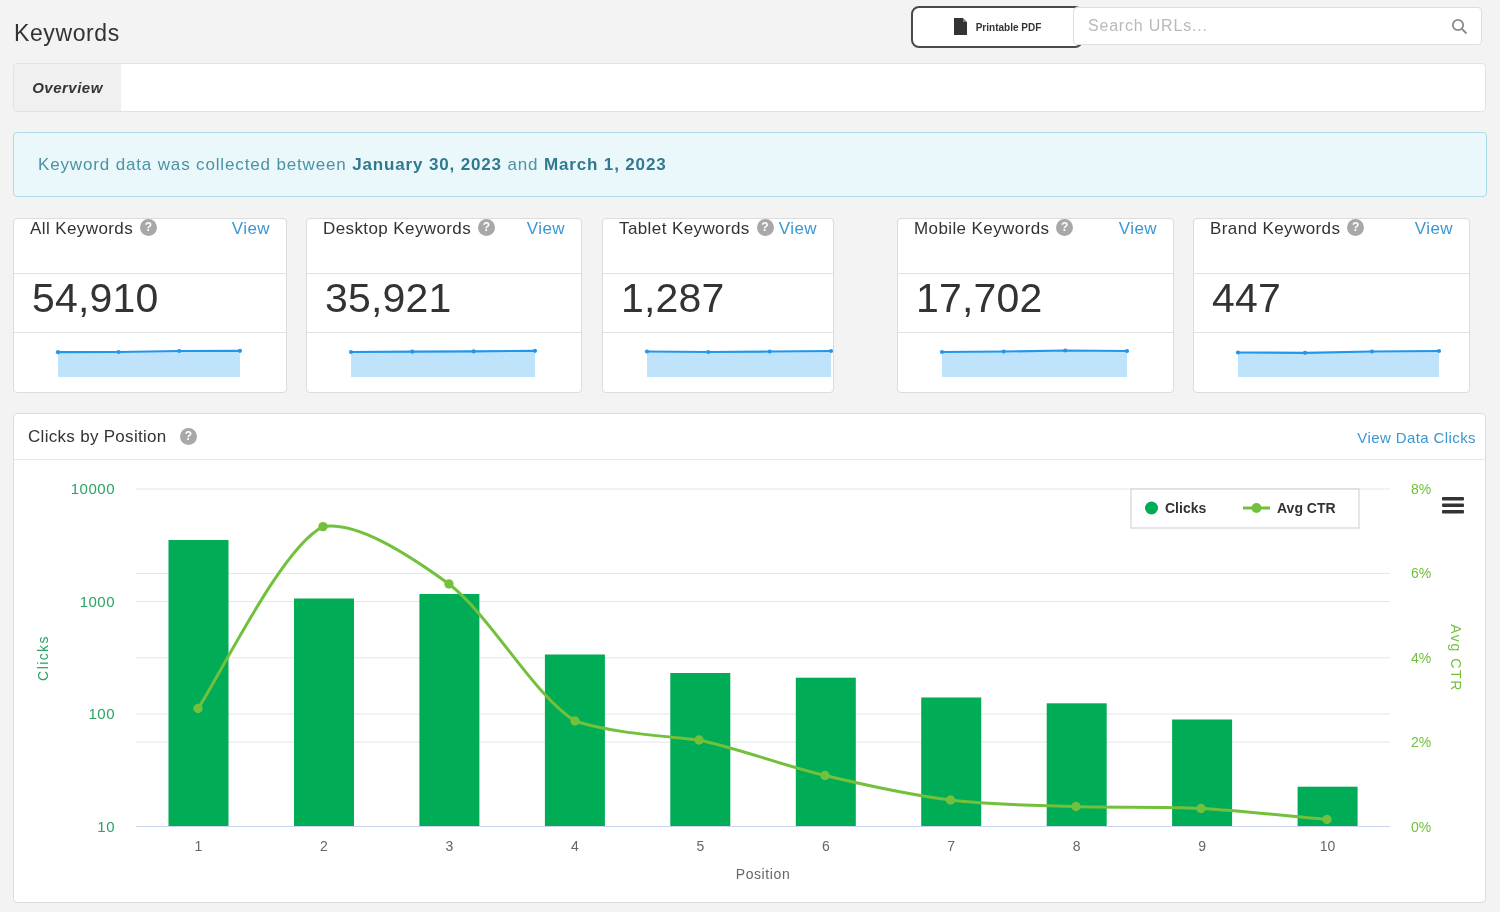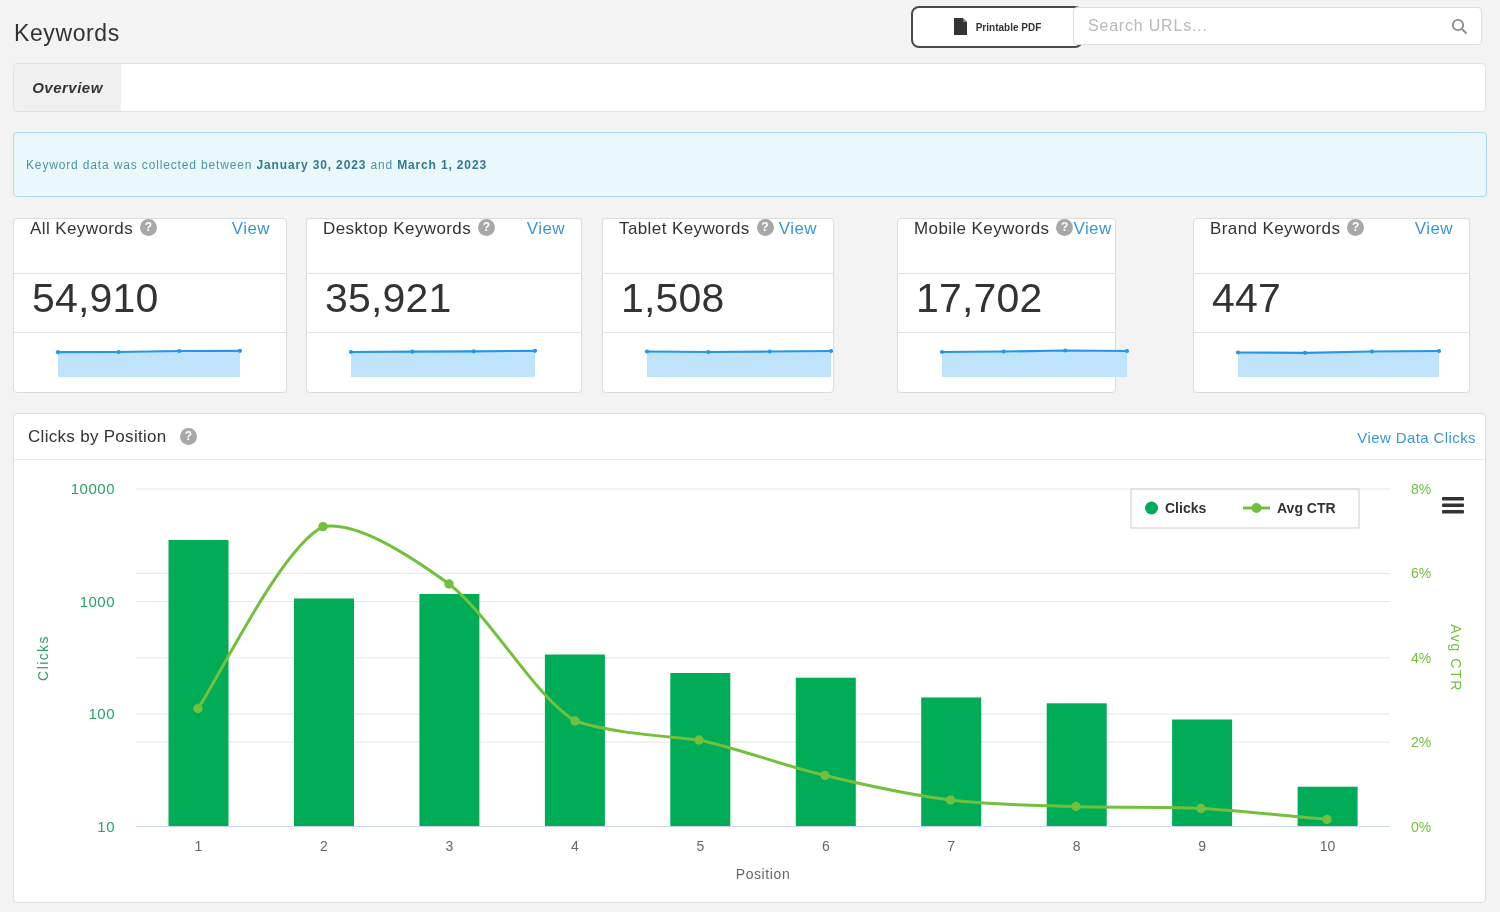--- a/index.html
+++ b/index.html
@@ -31,21 +31,21 @@
   <svg class="abs" style="right:13px; top:10px;" width="17" height="17" viewBox="0 0 17 17">
       <circle cx="7" cy="7" r="5.2" fill="none" stroke="#8a8a8a" stroke-width="1.8"></circle>
       <line x1="11" y1="11" x2="15.5" y2="15.5" stroke="#8a8a8a" stroke-width="1.8"></line>
     </svg>
 </div>
 
 <div class="abs" style="left:13px; top:63px; width:1473px; height:49px; background:#fff; border:1px solid #e2e2e2; border-radius:4px;font-style:italic;">
   <div class="abs" style="left:0; top:0; width:109px; height:47px; background:#f0f0f0; border-right:2px solid #fff; border-radius:4px 0 0 4px; display:flex; align-items:center; justify-content:center; font-size:15px; font-weight:bold; color:#333; letter-spacing:0.5px;">Overview</div>
 </div>
 
-<div class="abs" style="left:13px; top:132px; width:1474px; height:65px; background:#eaf8fb; border:1px solid #abdbe8; border-radius:4px; display:flex; align-items:center; padding-left:12px; font-size:12px; letter-spacing:0.85px; color:#4b93a5;">
+<div class="abs" style="left:13px; top:132px; width:1474px; height:65px; background:#eaf8fb; border:1px solid #abdbe8; border-radius:4px; display:flex; align-items:center; padding-left:24px; font-size:17px; letter-spacing:0.85px; color:#4b93a5;">
   <span>Keyword data was collected between&nbsp;<b style="color:#31798f;">January 30, 2023</b>&nbsp;and&nbsp;<b style="color:#31798f;">March 1, 2023</b></span>
 </div>
 
 <div class="card" style="left:13px; width:274px;">
   <div class="hd">
       <span class="ttl">All Keywords</span>
       <span class="qi">?</span>
       <span class="view">View</span>
     </div>
   <div class="num">54,910</div>
@@ -57,23 +57,23 @@
       <span class="view">View</span>
     </div>
   <div class="num">35,921</div>
 </div>
 <div class="card" style="left:602px; width:232px;">
   <div class="hd">
       <span class="ttl">Tablet Keywords</span>
       <span class="qi">?</span>
       <span class="view">View</span>
     </div>
-  <div class="num">1,508</div>
-</div>
-<div class="card" style="left:897px; width:219px;">
+  <div class="num">1,287</div>
+</div>
+<div class="card" style="left:897px; width:277px;">
   <div class="hd">
       <span class="ttl">Mobile Keywords</span>
       <span class="qi">?</span>
       <span class="view">View</span>
     </div>
   <div class="num">17,702</div>
 </div>
 <div class="card" style="left:1193px; width:277px;">
   <div class="hd">
       <span class="ttl">Brand Keywords</span>

